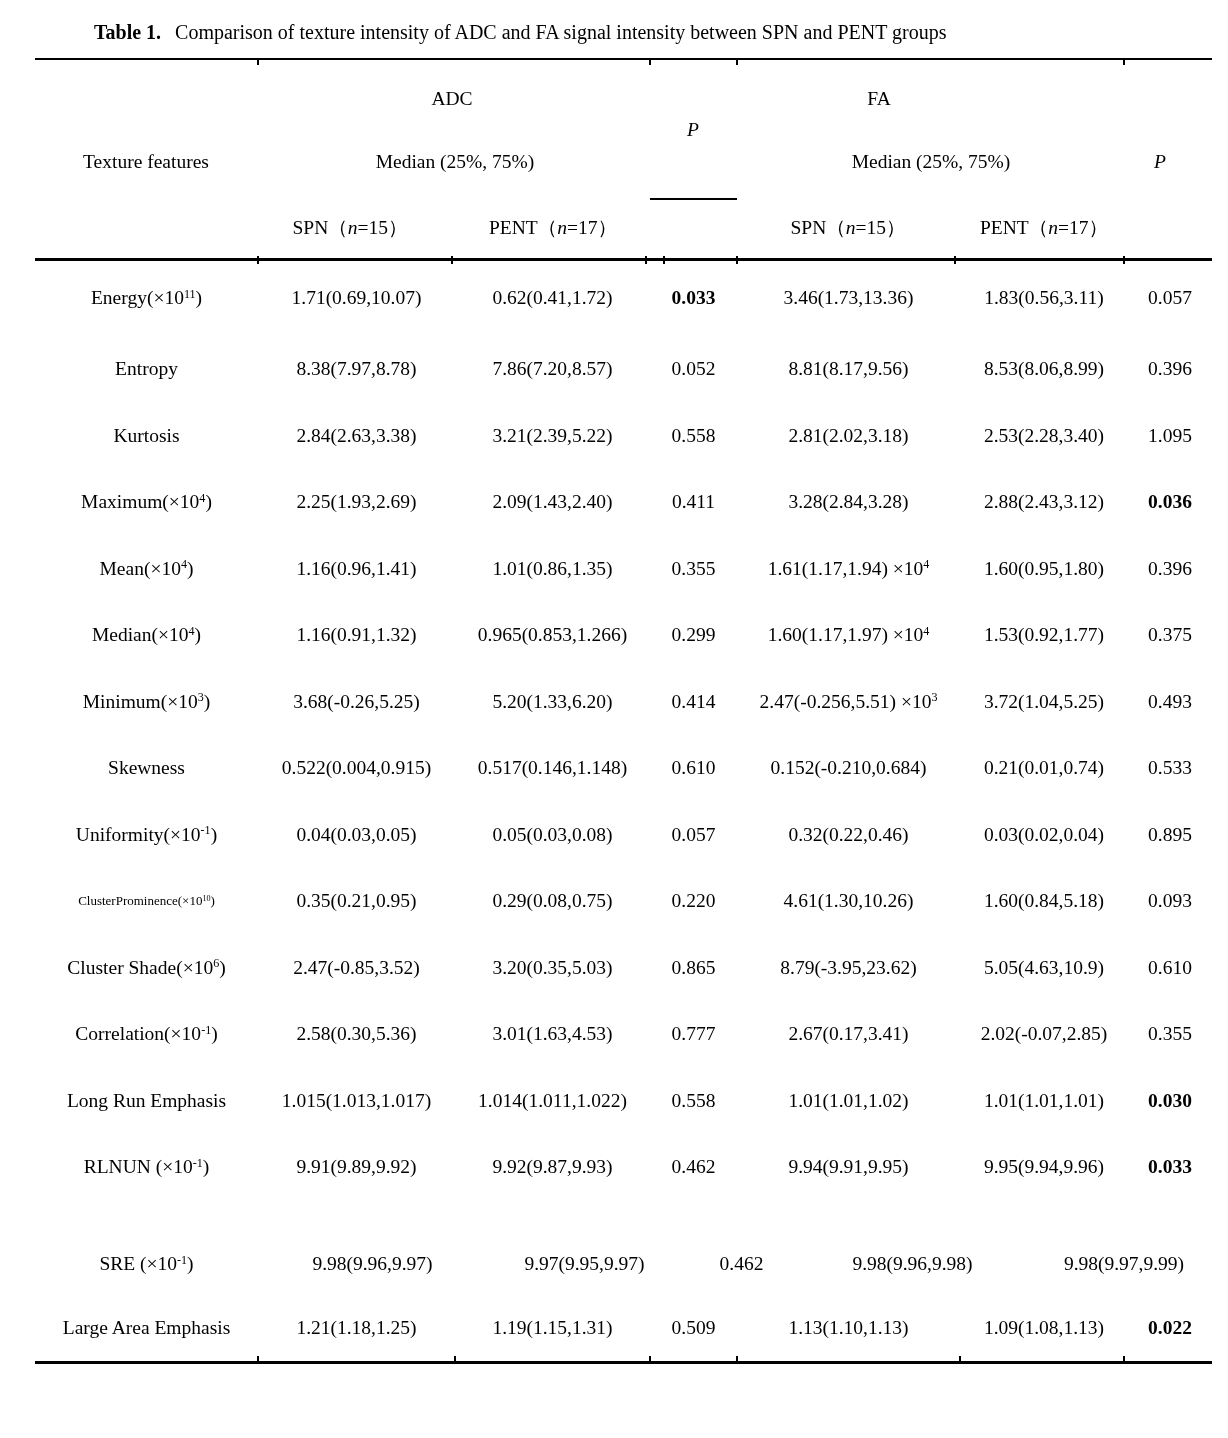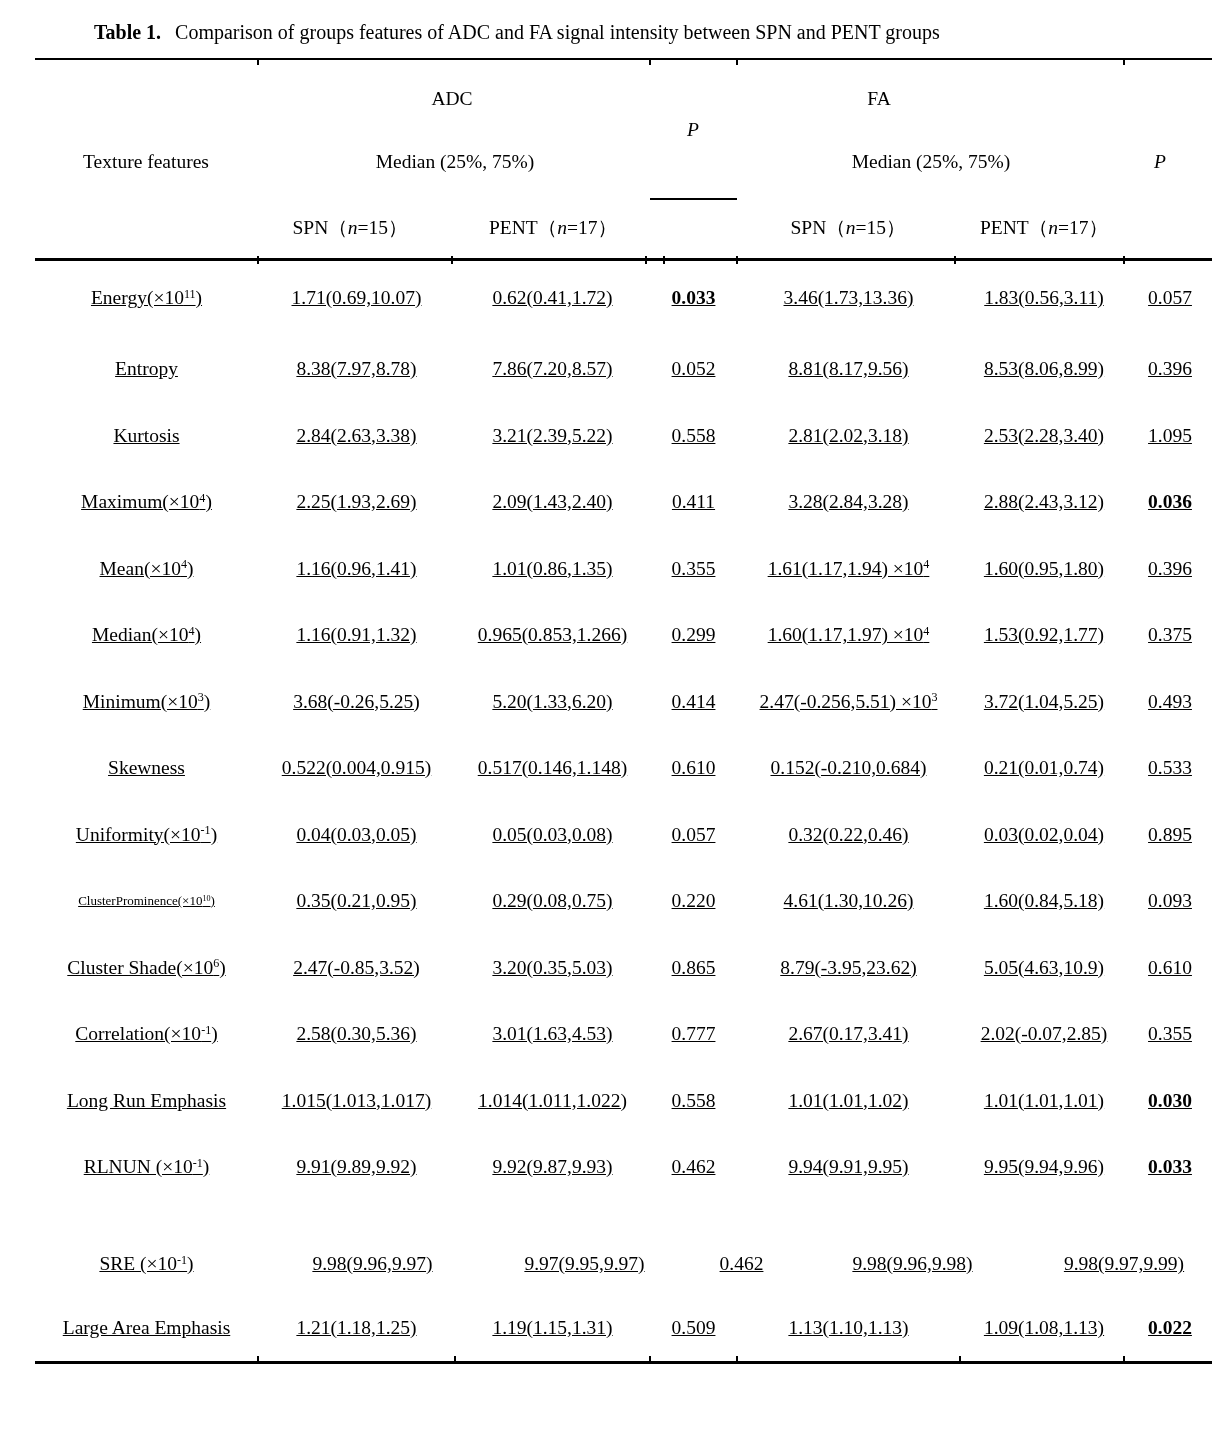--- a/index.html
+++ b/index.html
@@ -15,36 +15,36 @@
   .tick{position:absolute;width:2px;background:#000;}
   .rule-top .tick{top:1px;height:6px;}
   .rule-mid .tick{top:-2px;height:8px;}
   .rule-bottom .tick{top:-5px;height:8px;}
   .thead{position:relative;height:198px;}
   .hlabel{position:absolute;transform:translate(-50%,-50%);white-space:nowrap;font-size:19.5px;}
   .it{font-style:italic;}
   .p1-underline{position:absolute;left:615px;top:138px;width:87px;height:2px;background:#000;}
   .tbody{position:relative;}
   .data-row{display:grid;grid-template-columns:223px 197px 195px 87px 223px 168px 84px;
-            height:66.5px;align-items:center;text-decoration:underline;}
+            height:66.5px;align-items:center;}
   .data-row>div{text-align:center;font-size:19.5px;white-space:nowrap;line-height:1.05;}
   .data-row:nth-child(1){height:75px;}
   .data-row:nth-child(15){margin-top:32px;gap:16px;}
   .data-row:nth-child(n+15){height:64px;}
   .data-row:nth-child(10)>div:first-child{font-size:13px;}
   .bold{font-weight:bold;}
   sup{font-size:0.62em;line-height:0;position:relative;top:0.12em;}
 </style>
 </head>
 <body>
 
 <div class="page">
 
   <div class="caption">
-    <span class="cap-label">Table 1.</span><span class="cap-text">Comparison of groups features of ADC and FA signal intensity between SPN and PENT groups</span>
+    <span class="cap-label">Table 1.</span><span class="cap-text">Comparison of texture intensity of ADC and FA signal intensity between SPN and PENT groups</span>
   </div>
 
   <div class="tbl">
 
     <div class="rule rule-top">
       <div class="tick" style="left:222px"></div>
       <div class="tick" style="left:614px"></div>
       <div class="tick" style="left:701px"></div>
       <div class="tick" style="left:1088px"></div>
     </div>

